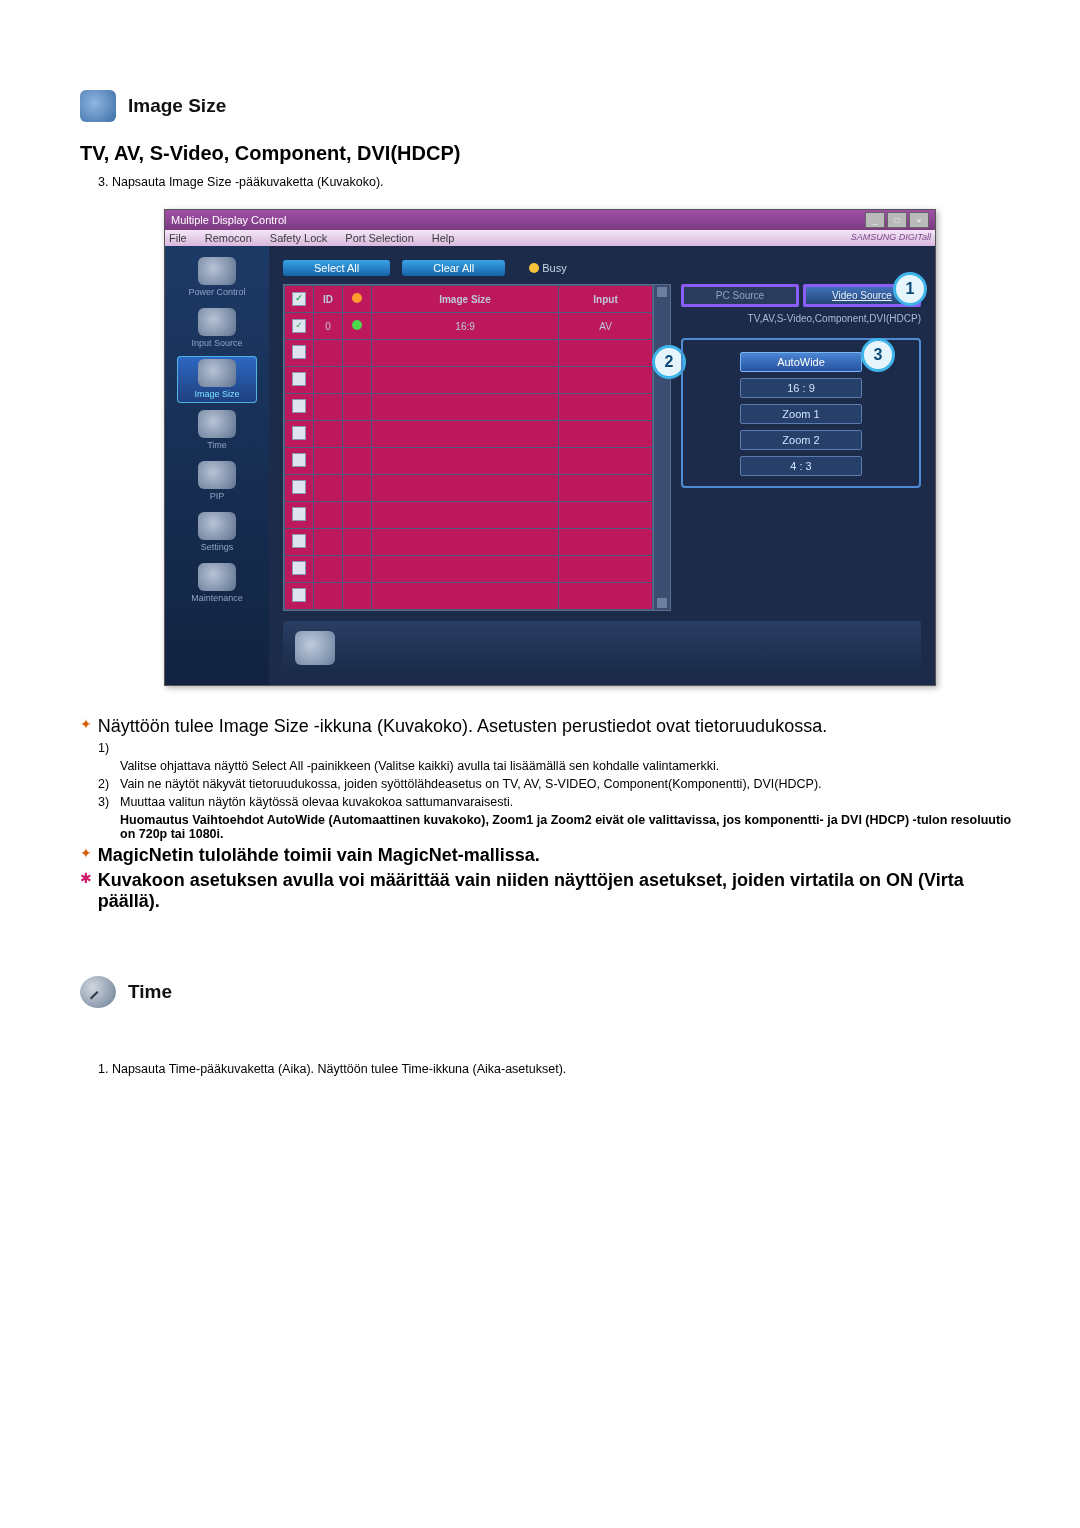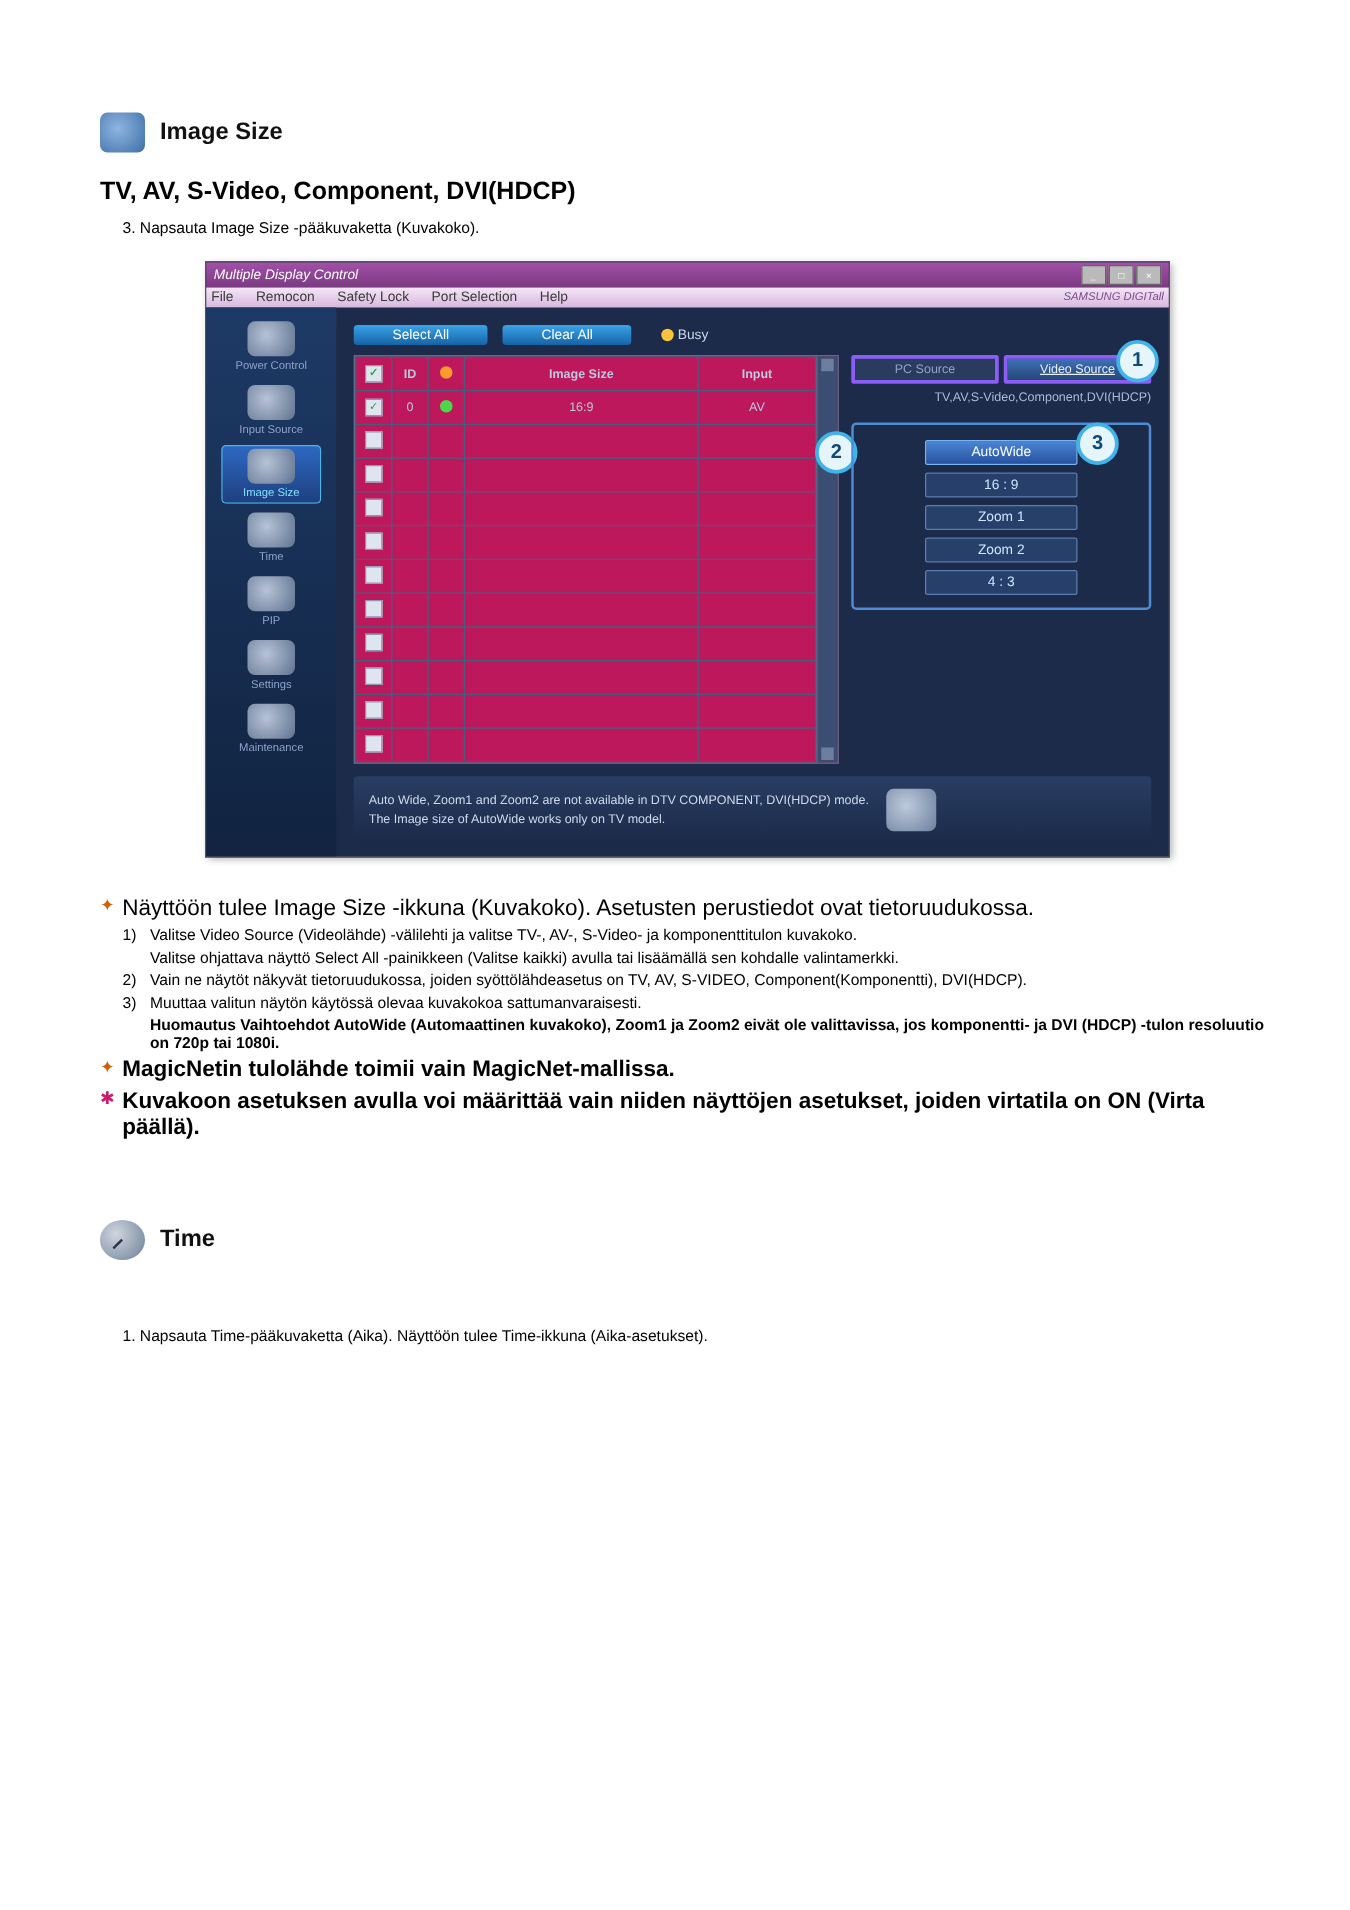--- a/index.html
+++ b/index.html
@@ -60,21 +60,21 @@
     border:1px solid #555;
     font-size:11px;
     color:#c9d5e8;
     box-shadow: 2px 2px 6px rgba(0,0,0,0.3);
   }
   .titlebar {
     background: linear-gradient(#a250a8,#7a3a80);
     color:#fff;
     padding:2px 6px;
     font-size:11px;
-    display:flex; justify-content:space-between; align-items:center;font-style:italic;
+    display:flex; justify-content:space-between; align-items:center;
   }
   .titlebar .win-ctrl { display:flex; gap:2px; }
   .win-btn { width:18px; height:14px; background:#bababa; border:1px solid #666; font-size:8px; display:flex; align-items:center; justify-content:center; }
   .menubar {
     background: linear-gradient(#f4e6f7,#d8b8de);
     display:flex;
     padding:2px 4px;
     font-size:11px;
     color:#3a3a3a;
     justify-content:space-between;
@@ -330,37 +330,32 @@
             <div class="badge-circle" style="top:-2px; right:24px;">3</div>
             <div class="opt-btn sel">AutoWide</div>
             <div class="opt-btn">16 : 9</div>
             <div class="opt-btn">Zoom 1</div>
             <div class="opt-btn">Zoom 2</div>
             <div class="opt-btn">4 : 3</div>
           </div>
         </div>
       </div>
       <div class="footer-well">
-        <div>
-          <div>Auto Wide, Zoom1 and Zoom2 are not available in DTV COMPONENT, DVI(HDCP) mode.</div>
-          <div>The Image size of AutoWide works only on TV model.</div>
-        </div>
         <div class="hand-ico"></div>
       </div>
     </div>
   </div>
 </div>
 
 <div class="bullet-star">
   <span class="star">✦</span>
   <span class="bullet-text">Näyttöön tulee Image Size -ikkuna (Kuvakoko). Asetusten perustiedot ovat tietoruudukossa.</span>
 </div>
 <div class="num-item">
     <span class="n">1)</span>
-    <span>Valitse Video Source (Videolähde) -välilehti ja valitse TV-, AV-, S-Video- ja komponenttitulon kuvakoko.</span>
   </div>
 <div class="num-item">
     <span class="n"></span>
     <span>Valitse ohjattava näyttö Select All -painikkeen (Valitse kaikki) avulla tai lisäämällä sen kohdalle valintamerkki.</span>
   </div>
 <div class="num-item">
     <span class="n">2)</span>
     <span>Vain ne näytöt näkyvät tietoruudukossa, joiden syöttölähdeasetus on TV, AV, S-VIDEO, Component(Komponentti), DVI(HDCP).</span>
   </div>
 <div class="num-item">

